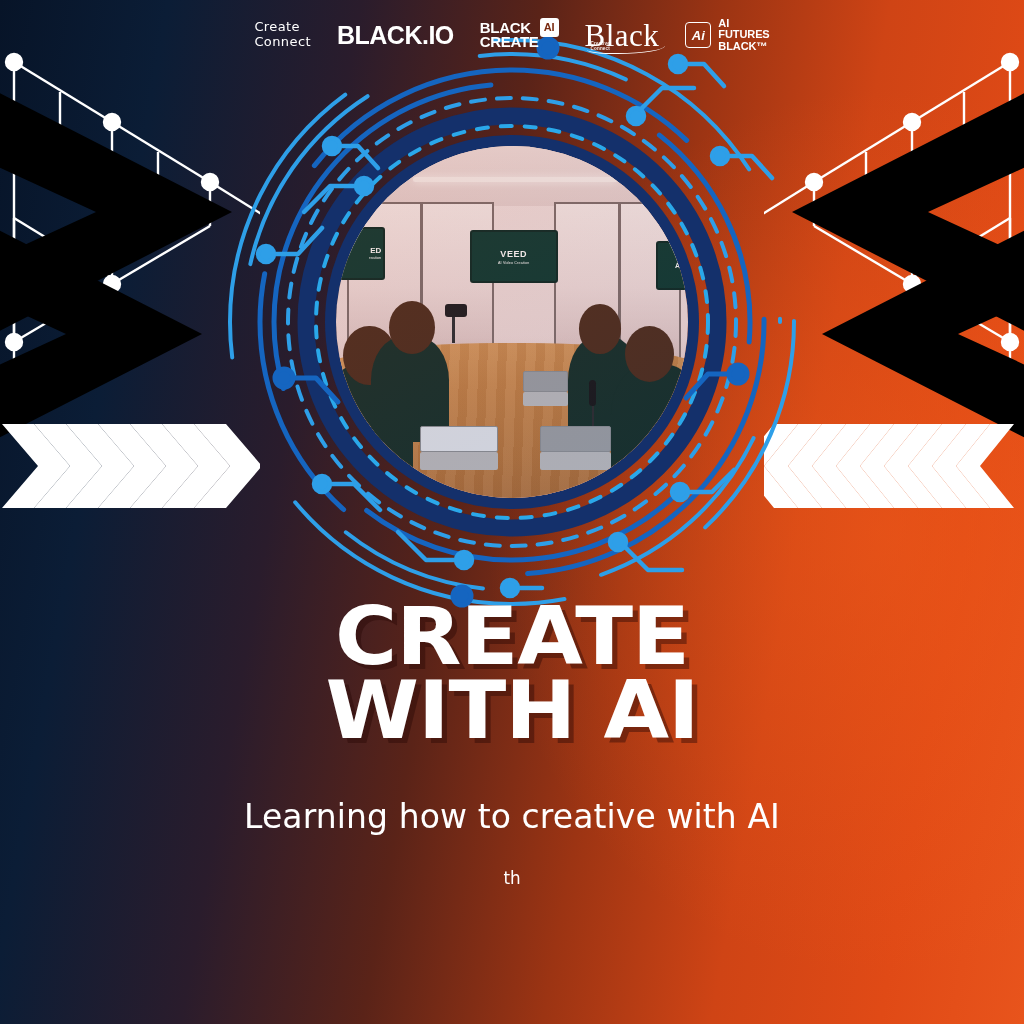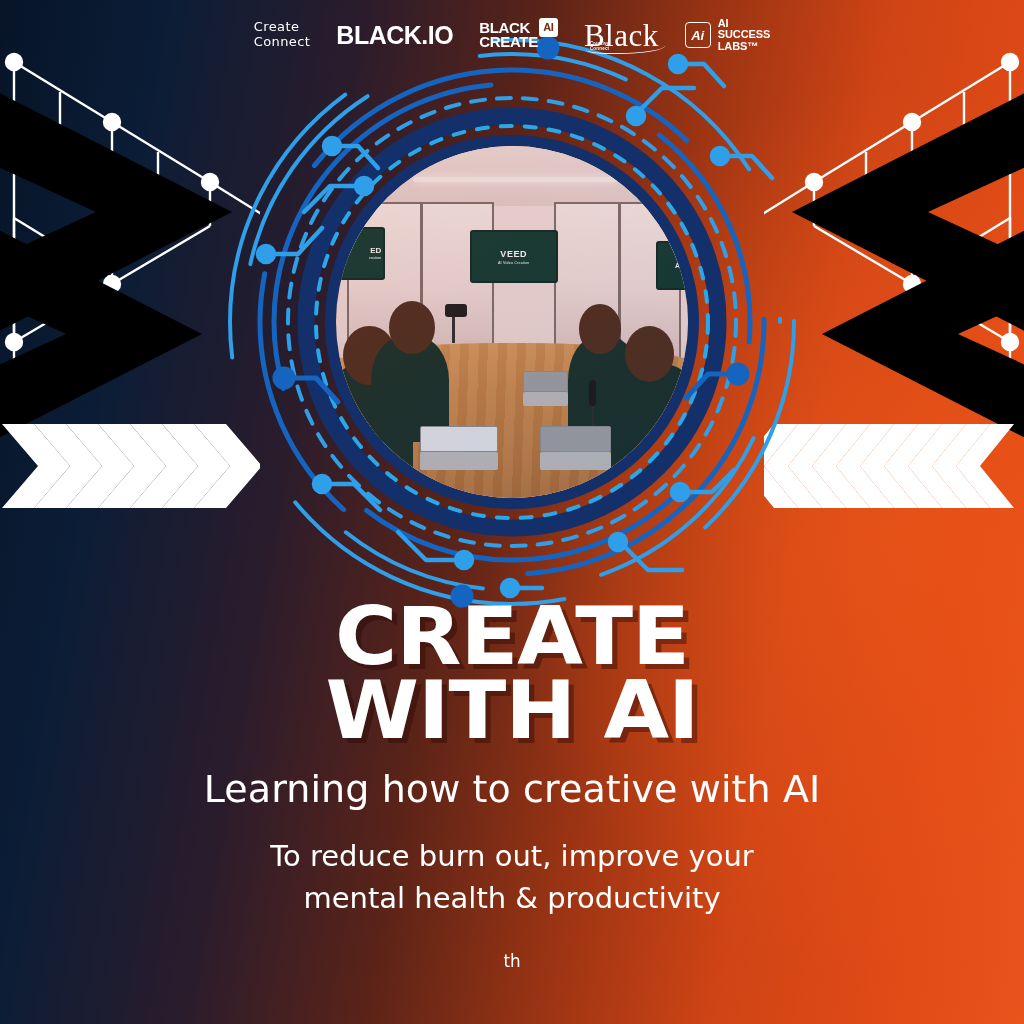--- a/index.html
+++ b/index.html
@@ -161,21 +161,21 @@
     font-family:"DejaVu Sans", sans-serif;
     font-weight:bold;
     font-size:80px;line-height:.93;
     letter-spacing:-1px;
     transform:scaleX(1.06);
     text-shadow:5px 5px 0 rgba(40,8,4,.42);
     margin:0;
   }
   .headline .l2{display:block;}
   .sub1{
-    font-size:38px;font-weight:400;margin-top:18px;letter-spacing:.1px;
+    font-size:33px;font-weight:400;margin-top:48px;letter-spacing:.1px;
     font-family:"DejaVu Sans", sans-serif;
   }
   .sub2{
     font-size:29px;font-weight:400;margin-top:24px;line-height:1.45;
     font-family:"DejaVu Sans", sans-serif;
   }
   .sub2 span{display:block;}
   .details{
     font-size:28px;font-weight:400;margin-top:28px;line-height:1.5;
     font-family:"DejaVu Sans", sans-serif;
@@ -293,22 +293,22 @@
       <span class="sub">
         <span>Creative</span><br><span>Connect</span>
       </span>
       <span class="swoosh"></span>
     </div>
 
     <div class="logo lg-successlabs">
       <span class="sl-badge">Ai</span>
       <span class="sl-text">
         <span>AI</span><br>
-        <span>SUCCESS</span><br>
-        <span>LABS™</span>
+        <span>FUTURES</span><br>
+        <span>BLACK™</span>
       </span>
     </div>
   </div>
 
   <div class="ringwrap">
     <svg viewBox="0 0 600 600">
       <g fill="none" stroke-linecap="round">
 
         <circle cx="300" cy="300" r="282" stroke="#2e9fe8" stroke-width="4" stroke-dasharray="300 160" stroke-dashoffset="70"></circle>
         <circle cx="300" cy="300" r="268" stroke="#2e9fe8" stroke-width="4" stroke-dasharray="210 120 150 300" stroke-dashoffset="-120"></circle>
@@ -414,24 +414,20 @@
   </div>
 
   <div class="textblock">
     <h1 class="headline">
       <span>CREATE</span>
       <span class="l2">WITH AI</span>
     </h1>
 
     <div class="sub1">Learning how to creative with AI</div>
 
-    <div class="sub2">
-      <span>To reduce burn out, improve your</span>
-      <span>mental health &amp; productivity</span>
-    </div>
 
     <div class="details">
       <span><sup>th</sup></span>
 
     </div>
   </div>
 
 </div>
 
 </body></html>

